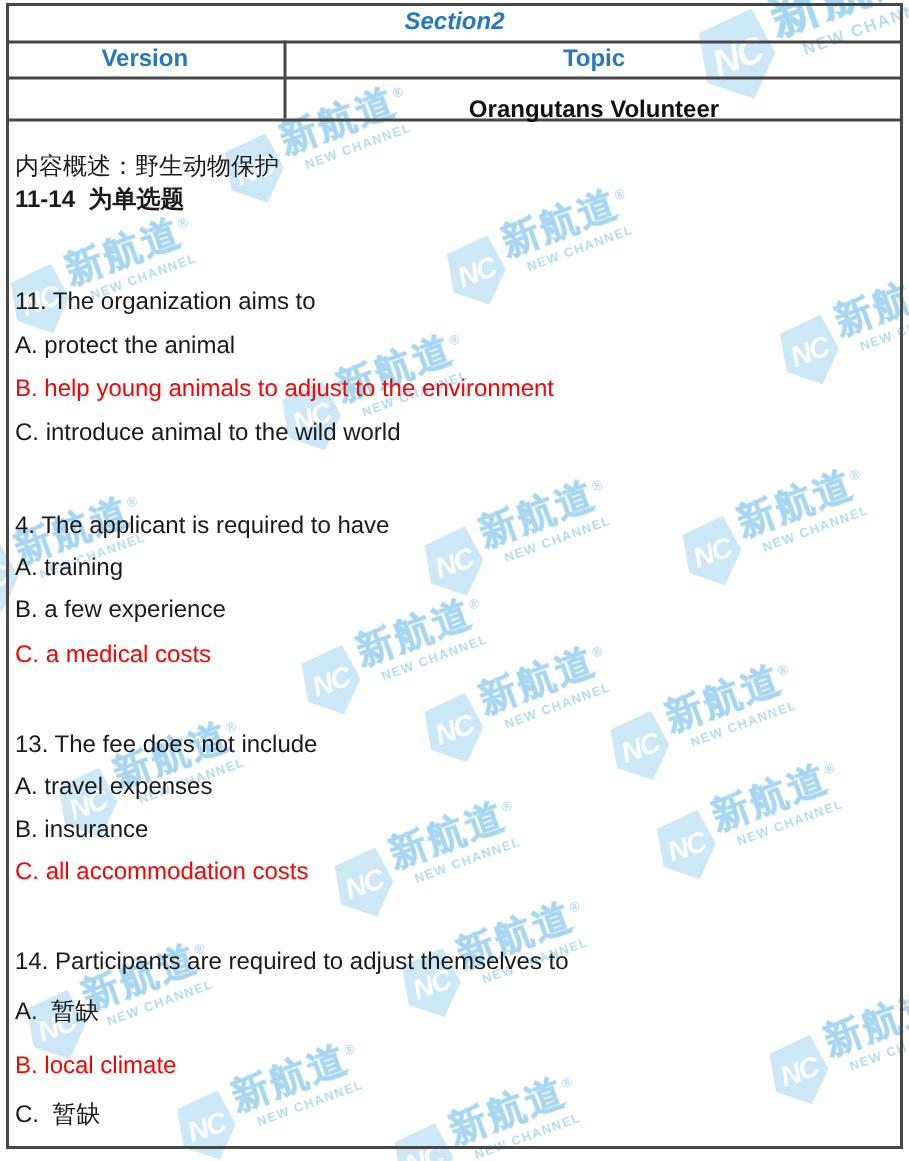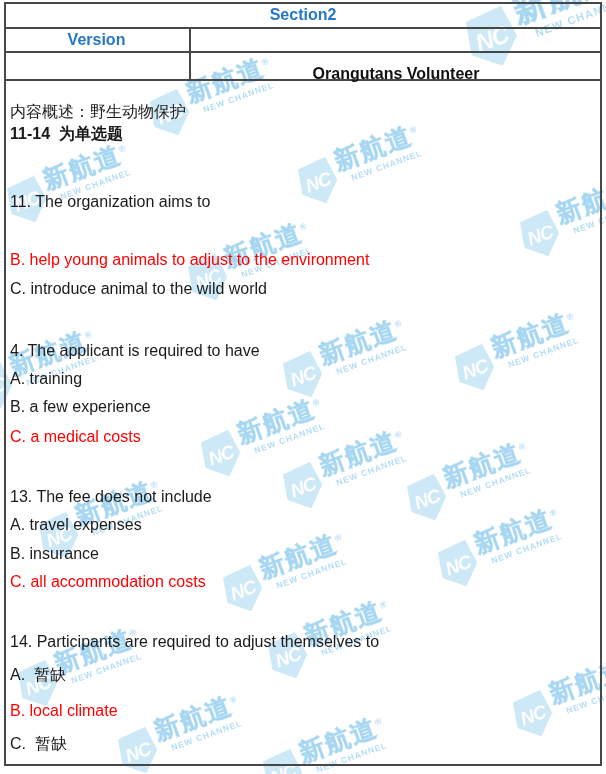--- a/index.html
+++ b/index.html
@@ -196,28 +196,30 @@
     <span class="wm-en">NEW CHANNEL</span>
   </div>
     </div>
 
   <div class="tframe"></div>
   <div class="hline" style="top:27px"></div>
   <div class="hline" style="top:51px"></div>
   <div class="hline" style="top:79px"></div>
   <div class="vline"></div>
 
-  <div class="cell blue" style="left:4px; top:29px; width:185px; height:21px; top:4px; width:598px; height:22px;">Section2</div>
+  <div class="cell blue" style="left:4px; top:29px; width:185px; height:21px; top:4px; width:598px; height:22px;font-style:italic;">Section2</div>
   <div class="cell blue" style="left:4px; top:29px; width:185px; height:21px;">Version</div>
+  <div class="cell blue" style="left:190px; top:29px; width:412px; height:21px;">Topic</div>
   <div class="cell black" style="left:190px; top:53px; width:412px; height:42px;">Orangutans Volunteer</div>
 
   <div class="line" style="top:101px">内容概述：野生动物保护</div>
   <div class="line bold" style="top:123px">11-14  为单选题</div>
 
   <div class="line" style="top:191px">11. The organization aims to</div>
+  <div class="line" style="top:220px">A. protect the animal</div>
   <div class="line answer" style="top:249px">B. help young animals to adjust to the environment</div>
   <div class="line" style="top:278px">C. introduce animal to the wild world</div>
 
   <div class="line" style="top:340px">4. The applicant is required to have</div>
   <div class="line" style="top:368px">A. training</div>
   <div class="line" style="top:396px">B. a few experience</div>
   <div class="line answer" style="top:426px">C. a medical costs</div>
 
   <div class="line" style="top:486px">13. The fee does not include</div>
   <div class="line" style="top:514px">A. travel expenses</div>

